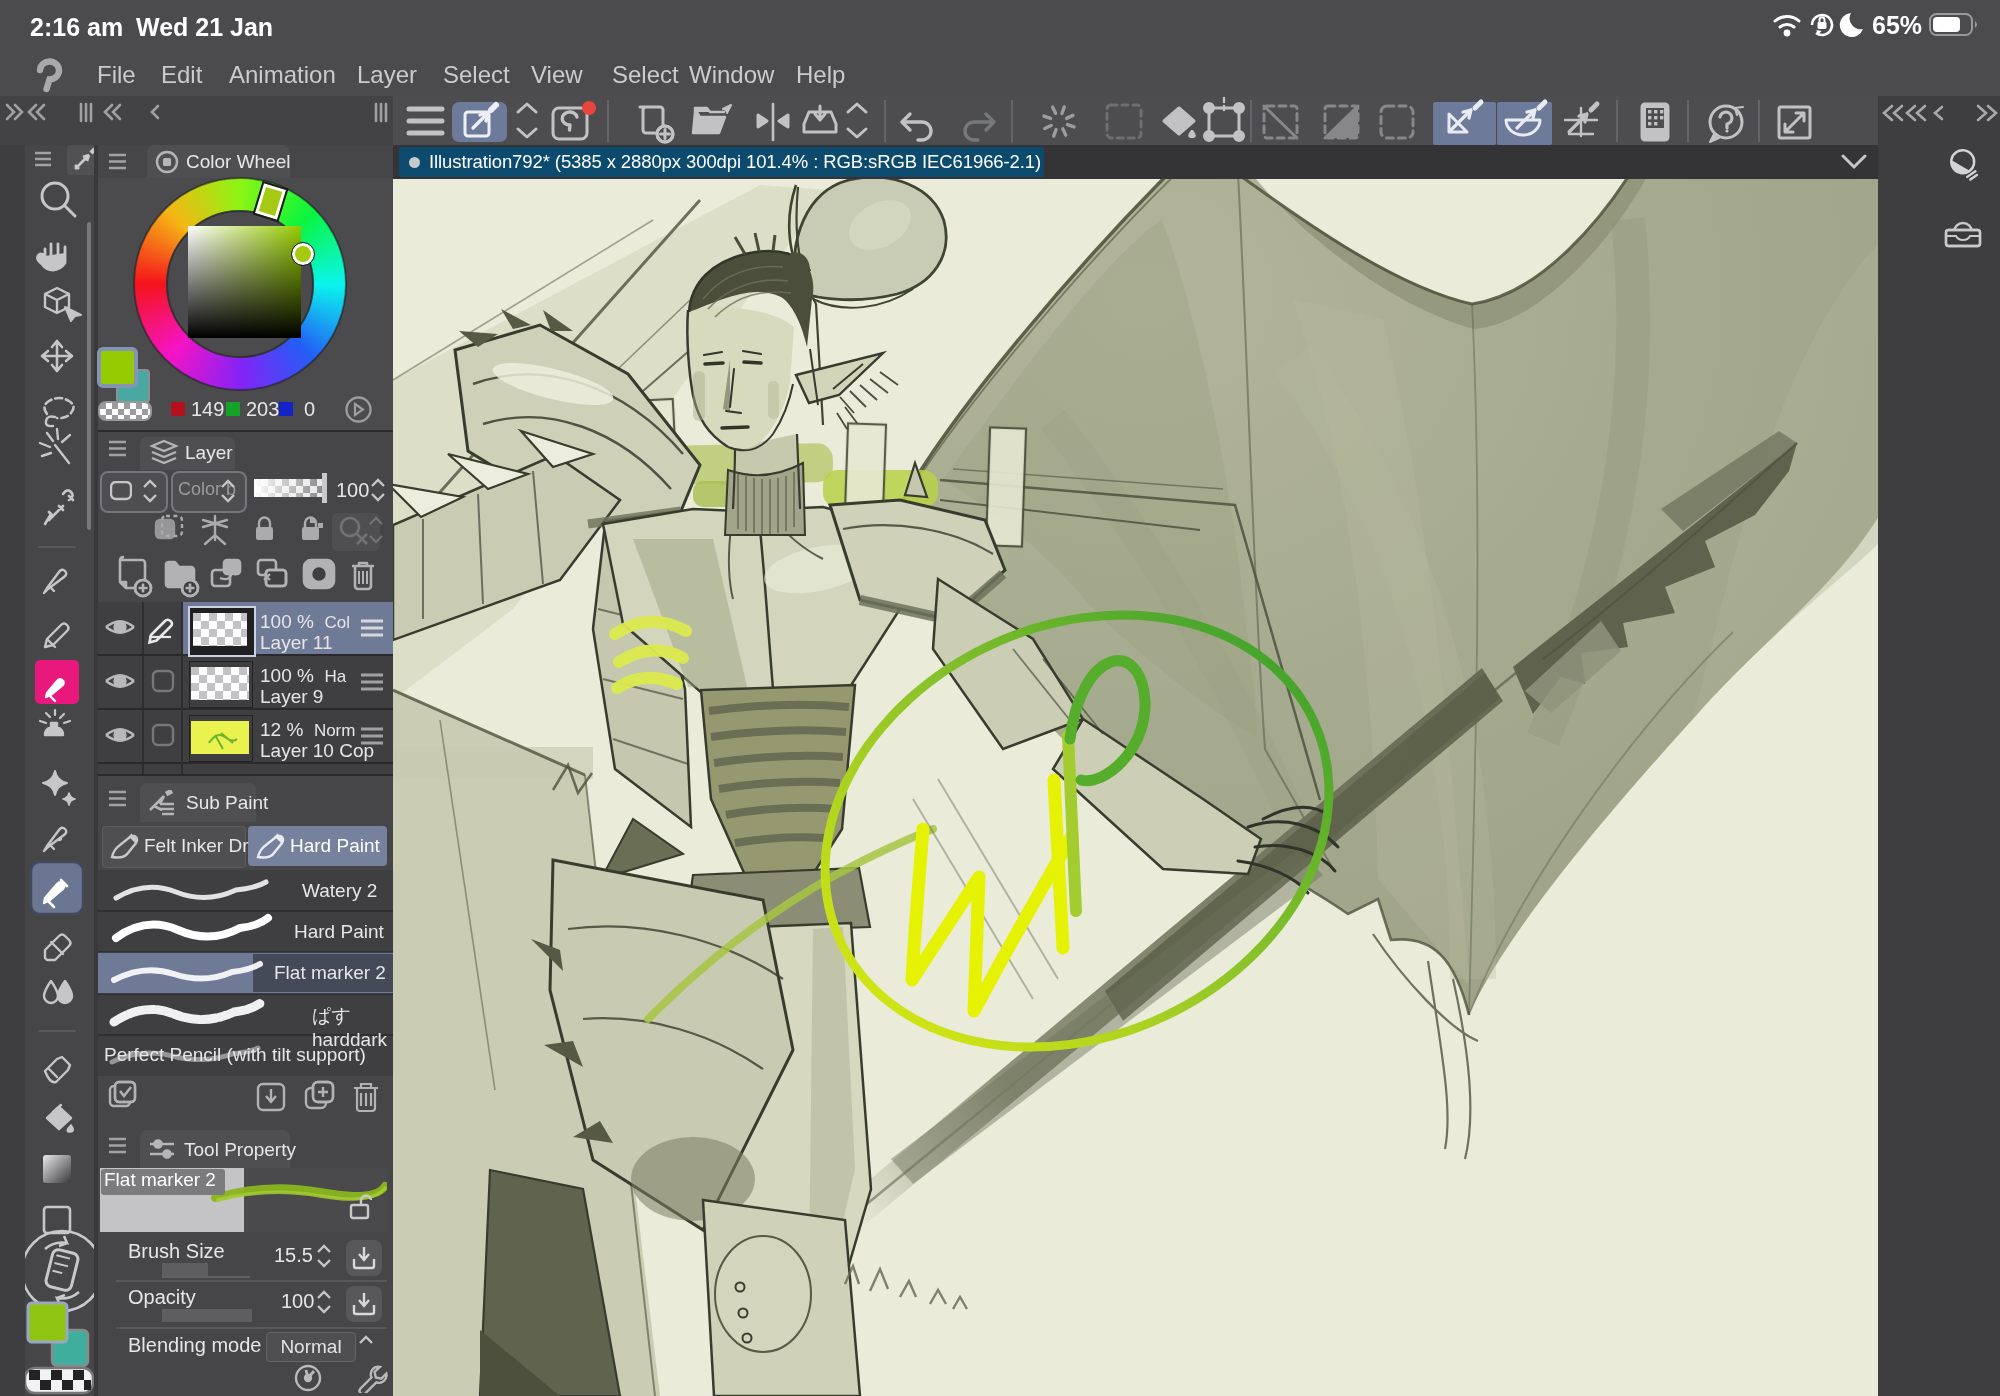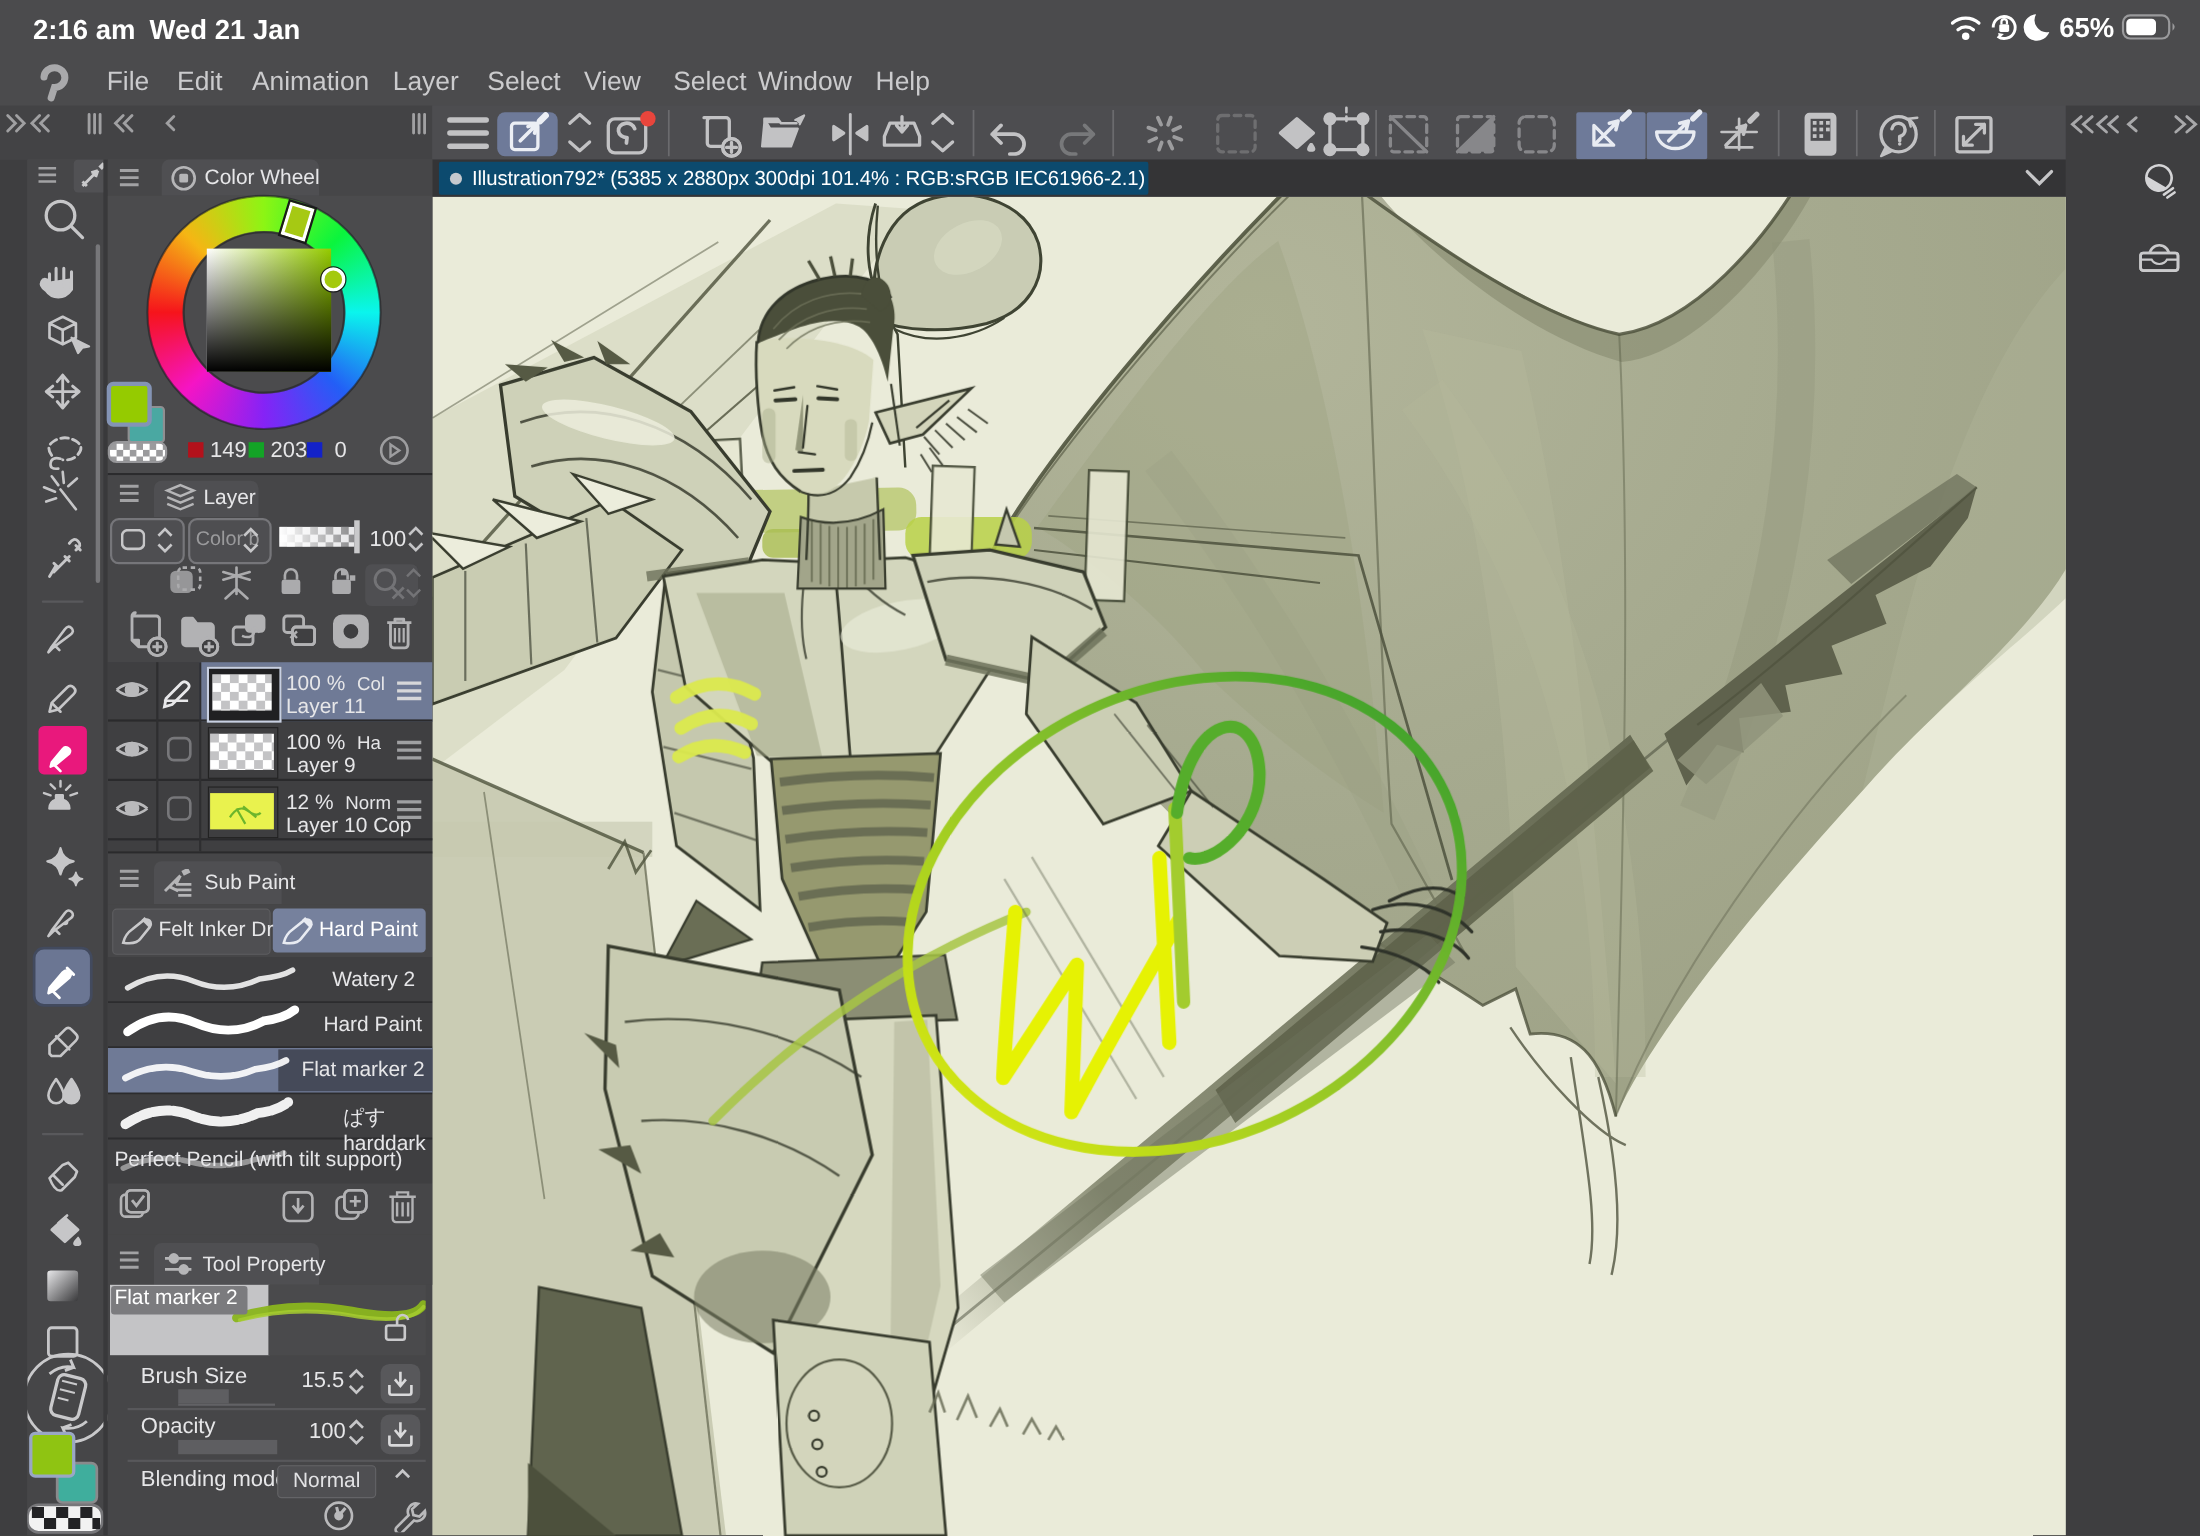--- a/index.html
+++ b/index.html
@@ -879,21 +879,21 @@
   <div class="abs" style="left:248px;top:1141px;width:36px;height:36px;background:#58585b;border-radius:8px;"></div>
   <svg class="abs" style="left:254px;top:1146px" width="24" height="26" viewBox="0 0 24 26">
         <g fill="none" stroke="#d9d9db" stroke-width="2.4">
           <path d="M12 2 v12 m-5 -5 l5 6 5 -6"></path>
           <path d="M2 14 v7 a2 2 0 0 0 2 2 h16 a2 2 0 0 0 2 -2 v-7"></path>
         </g>
       </svg>
   <div class="abs" style="left:18px;top:1182px;width:271px;height:1.5px;background:#58585b;"></div>
 
   <div class="abs wtxt" style="left:30px;top:1189px;font-size:20px;">Blending mode</div>
-  <div class="abs" style="left:154px;top:1187px;width:88px;height:28px;background:#4f4f52;border:1px solid #646467;border-radius:4px;color:#e2e2e4;font-size:19px;text-align:center;line-height:28px;">Normal</div>
+  <div class="abs" style="left:168px;top:1187px;width:88px;height:28px;background:#4f4f52;border:1px solid #646467;border-radius:4px;color:#e2e2e4;font-size:19px;text-align:center;line-height:28px;">Normal</div>
   <svg class="abs" style="left:260px;top:1186px" width="16" height="16" viewBox="0 0 16 16">
         <path d="M2 12 l6 -6 6 6" fill="none" stroke="#c6c6c8" stroke-width="2.4"></path>
       </svg>
 
   <svg class="abs" style="left:196px;top:1218px" width="99" height="30" viewBox="0 0 99 30">
     <g fill="none" stroke="#b9b9bb" stroke-width="2.4">
       <circle cx="14" cy="15" r="12"></circle>
       <path d="M14 15 l6 -7 M14 15 l-2 -8" stroke-width="2.8"></path>
       <circle cx="14" cy="15" r="3" fill="#b9b9bb"></circle>
       <path d="M86 4 a7.5 7.5 0 0 0 -8.5 10.5 l-11 11 a3.4 3.4 0 0 0 4.8 4.8 l11 -11 a7.5 7.5 0 0 0 10 -8.7 l-5 5 -5.5 -1.2 -1.2 -5.5 z"></path>

